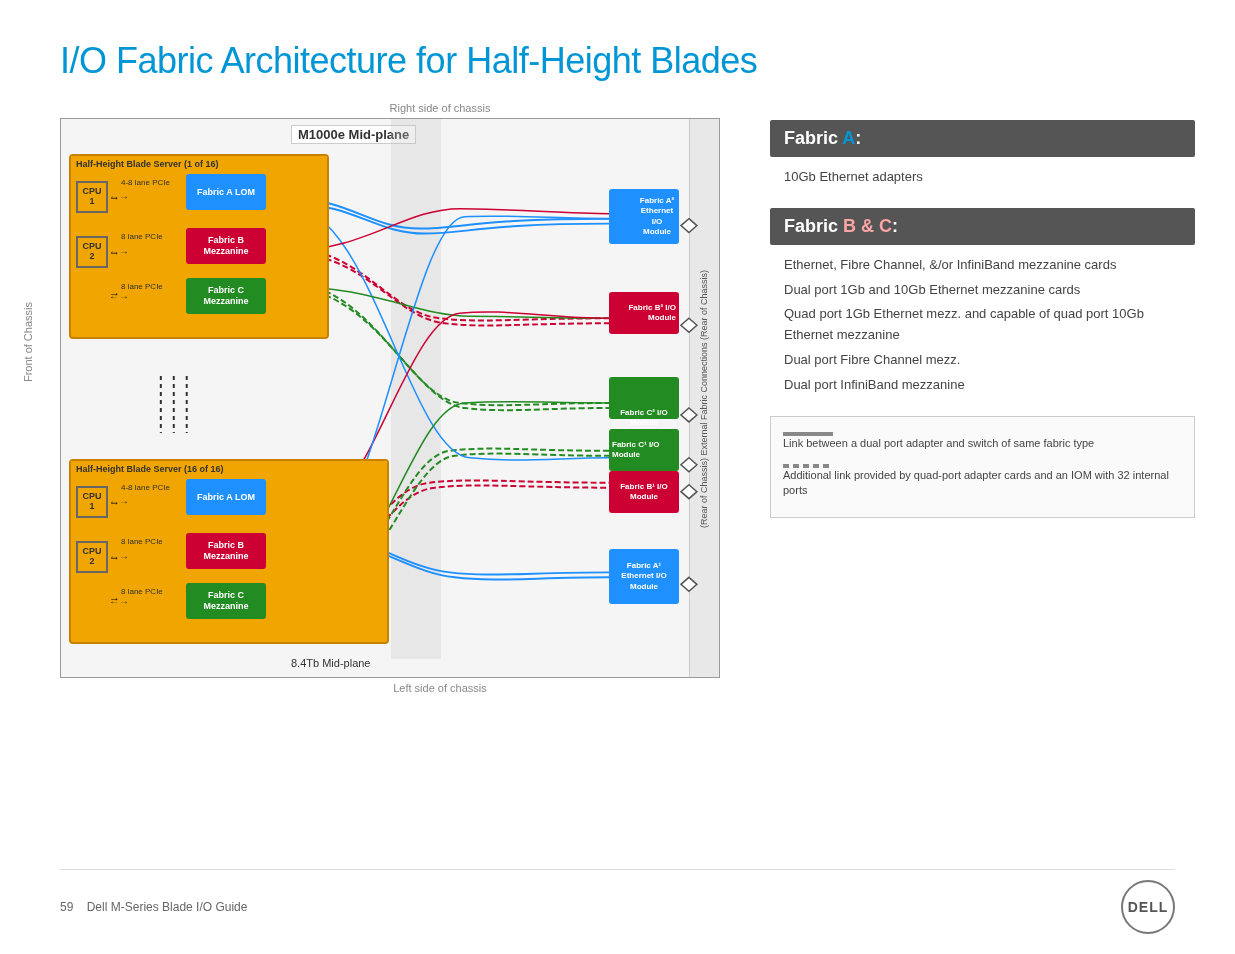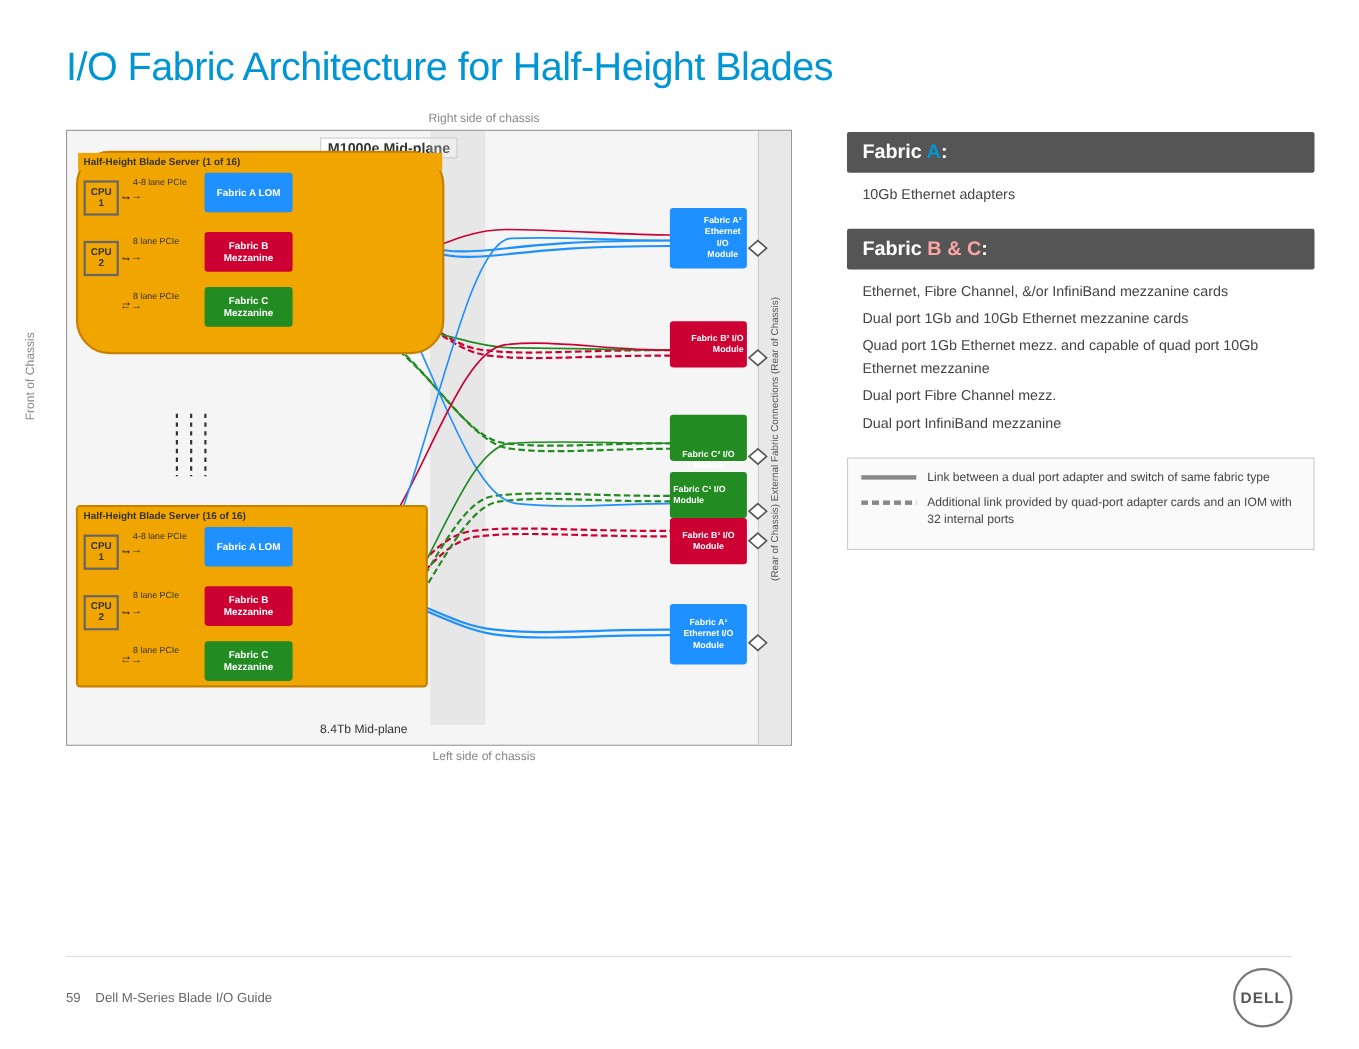--- a/index.html
+++ b/index.html
@@ -88,31 +88,30 @@
     
     .blade-server {
       position: absolute;
       background: #f0a500;
       border: 2px solid #c88000;
       border-radius: 4px;
     }
 
     .blade-server-top {
       left: 8px;
-      top: 18px;
-      width: 335px;
+      top: 35px;
+      width: 260px;
       height: 185px;
-      border-radius: 31px;
     }
 
     .blade-server-bottom {
       left: 8px;
       top: 340px;
       width: 320px;
-      height: 166px;
+      height: 185px;
     }
 
     .blade-title {
       font-size: 9px;
       font-weight: bold;
       color: #333;
       padding: 3px 5px;
       background: #f0a500;
     }
 
@@ -253,20 +252,21 @@
       background: #fafafa;
     }
 
     .legend-item {
       display: flex;
       align-items: flex-start;
       margin-bottom: 8px;
       font-size: 11px;
       color: #444;
       line-height: 1.4;
+      flex-direction: column;
     }
 
     .legend-line-solid {
       width: 50px;
       height: 4px;
       background: #888;
       margin-right: 10px;
       margin-top: 5px;
       flex-shrink: 0;
     }

